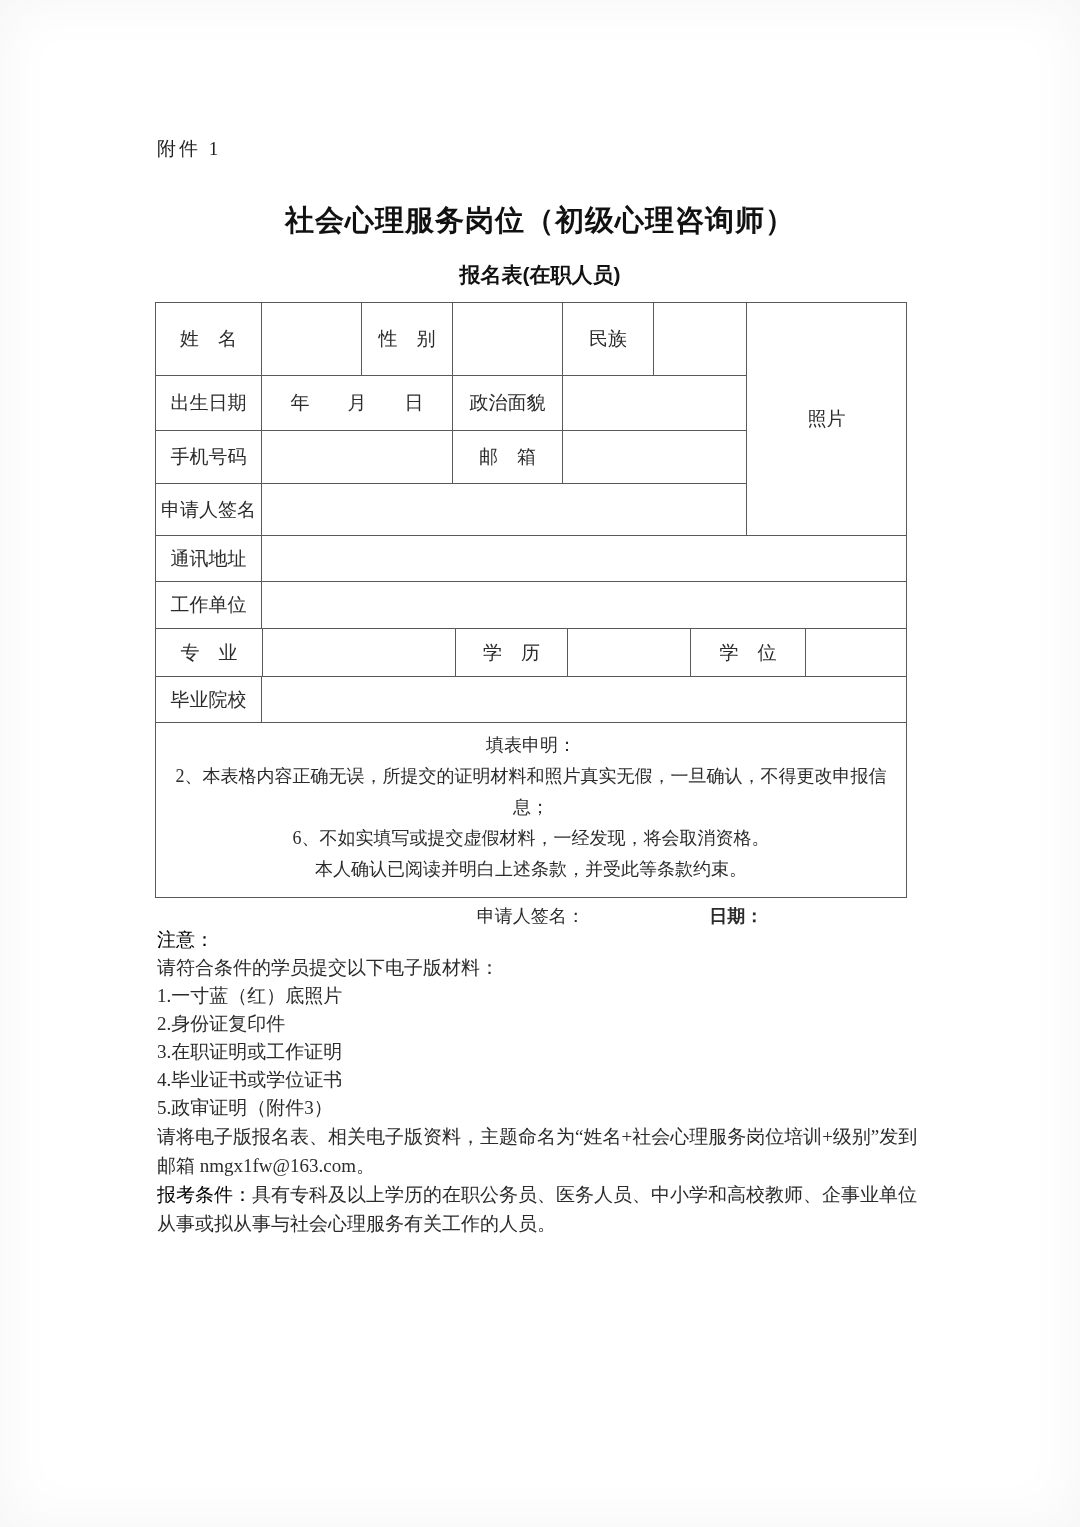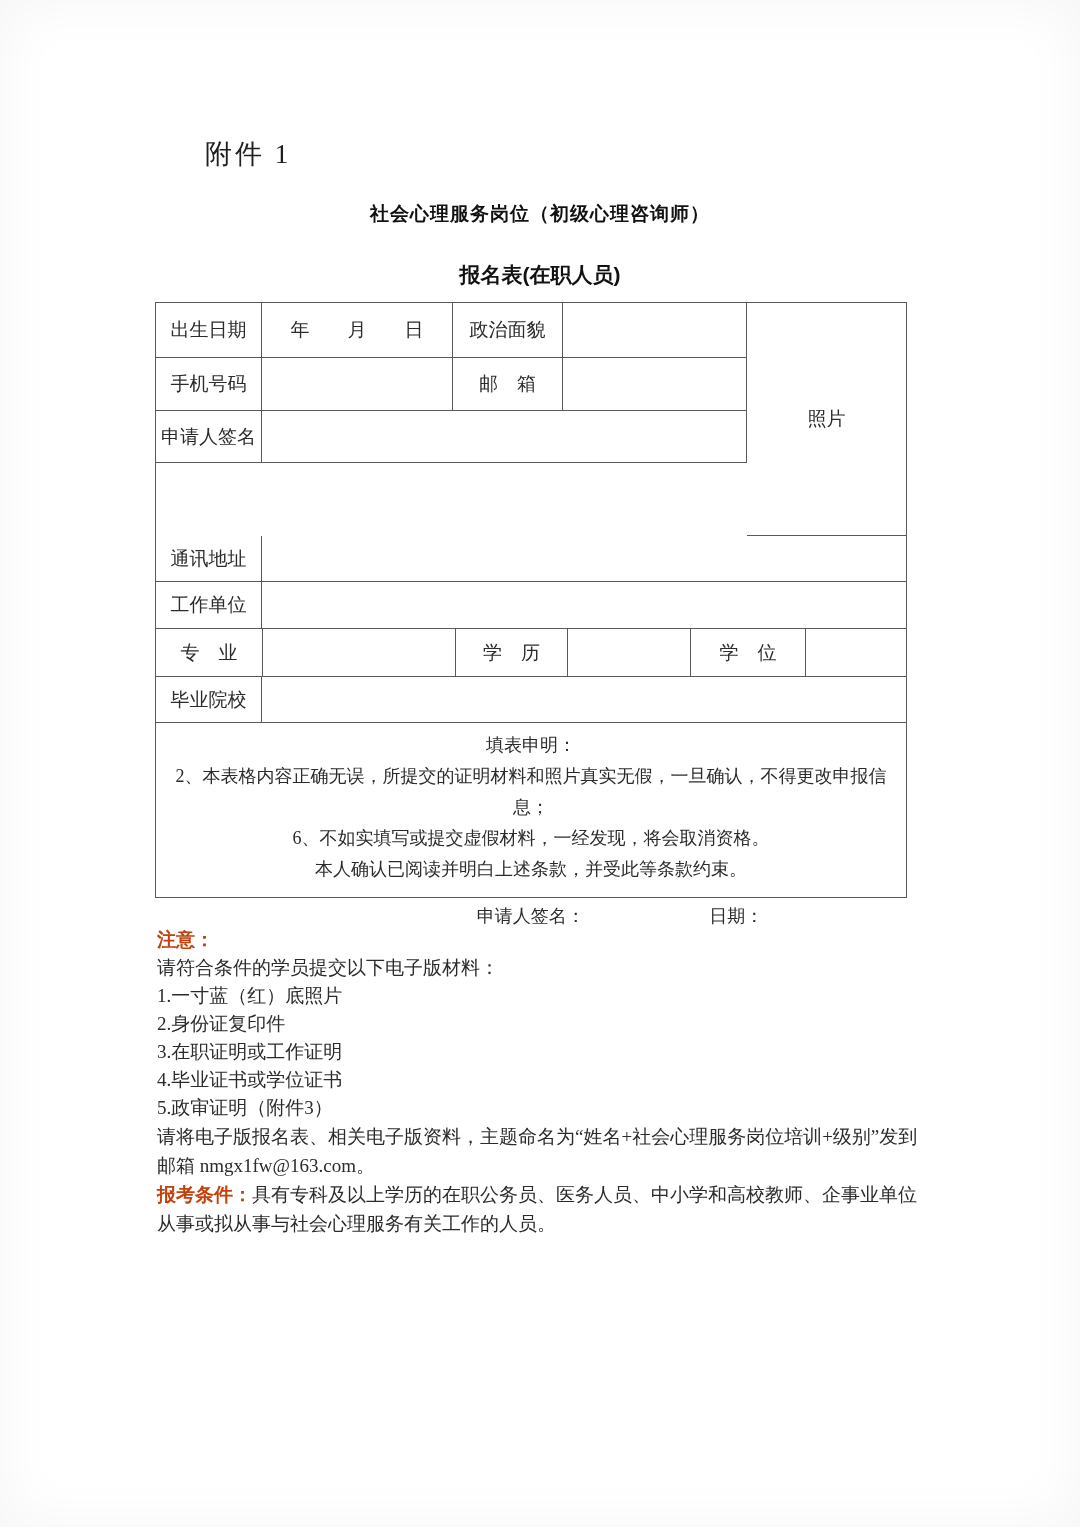--- a/index.html
+++ b/index.html
@@ -8,27 +8,27 @@
     width:1080px;height:1527px;
     margin:0 auto;
     background:#ffffff;
     font-family:"Liberation Serif","DejaVu Serif",serif;
     color:#2b2b2b;
     overflow:hidden;
     box-shadow:inset 0 0 60px rgba(0,0,0,0.045);
   }
   .attachment{
     position:absolute;left:157px;top:136px;
-    font-size:27px;letter-spacing:3px;color:#1f1f1f;margin-left:48px;
+    font-size:19px;letter-spacing:3px;color:#1f1f1f;
   }
   .title{
     position:absolute;left:0;top:201px;width:1080px;
     margin:0;text-align:center;
     font-family:"Liberation Sans","DejaVu Sans",sans-serif;
-    font-weight:bold;font-size:19px;color:#111;letter-spacing:1px;
+    font-weight:bold;font-size:29px;color:#111;letter-spacing:1px;
   }
   .subtitle{
     position:absolute;left:0;top:261px;width:1080px;
     margin:0;text-align:center;
     font-family:"Liberation Sans","DejaVu Sans",sans-serif;
     font-weight:bold;font-size:21px;color:#111;
   }
   .tbl{
     position:absolute;left:155px;top:302px;width:751px;
     border-top:1px solid #595959;border-left:1px solid #595959;
@@ -52,46 +52,54 @@
   .w107{width:107px}.w193{width:193px}.w112{width:112px}.w123{width:123px}
   .w115{width:115px}.w101{width:101px}
   .decl{
     box-sizing:border-box;width:751px;height:175px;
     border-right:1px solid #595959;border-bottom:1px solid #595959;
     padding:7px 12px 0 12px;
     font-size:18px;line-height:31px;text-align:center;
   }
   .decl p{margin:0;}
   .signrow{margin-top:16px !important;padding-left:178px;}
-  .datelabel{margin-left:120px;}
+  .datelabel{margin-left:120px;font-weight:bold;}
   .notes{
     position:absolute;left:157px;top:926px;width:778px;
     font-size:19px;line-height:28px;
   }
   .notes p{margin:0;}
   .bold-lead{
     font-family:"Liberation Sans","DejaVu Sans",sans-serif;
-    font-weight:bold;color:#c2410c;
+    font-weight:normal;color:#000000;
   }
   .para{line-height:29px;}
 </style>
 </head>
 <body>
 
 <div class="page">
 
   <div class="attachment">附件 1</div>
   <h1 class="title">社会心理服务岗位（初级心理咨询师）</h1>
   <h2 class="subtitle">报名表(在职人员)</h2>
 
   <div class="tbl">
 
     <div class="top">
       <div class="topleft">
 
+        <div class="row">
+          <div class="cell w106 h73">姓　名</div>
+          <div class="cell w100 h73"></div>
+          <div class="cell w91 h73">性　别</div>
+          <div class="cell w110 h73"></div>
+          <div class="cell w91 h73">民族</div>
+          <div class="cell w93 h73"></div>
+        </div>
 
         <div class="row">
           <div class="cell w106 h55">出生日期</div>
           <div class="cell w191 h55">年　　月　　日</div>
           <div class="cell w110 h55">政治面貌</div>
           <div class="cell w184 h55"></div>
         </div>
 
         <div class="row">
           <div class="cell w106 h53">手机号码</div>

